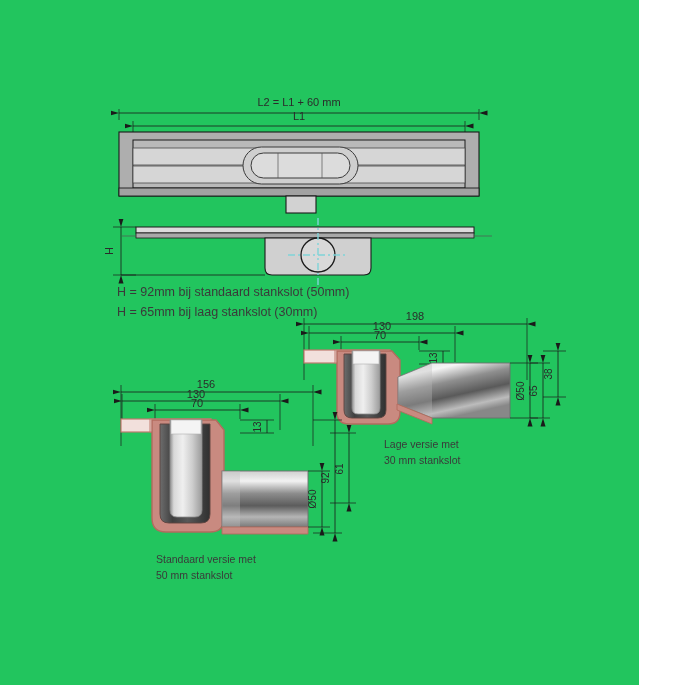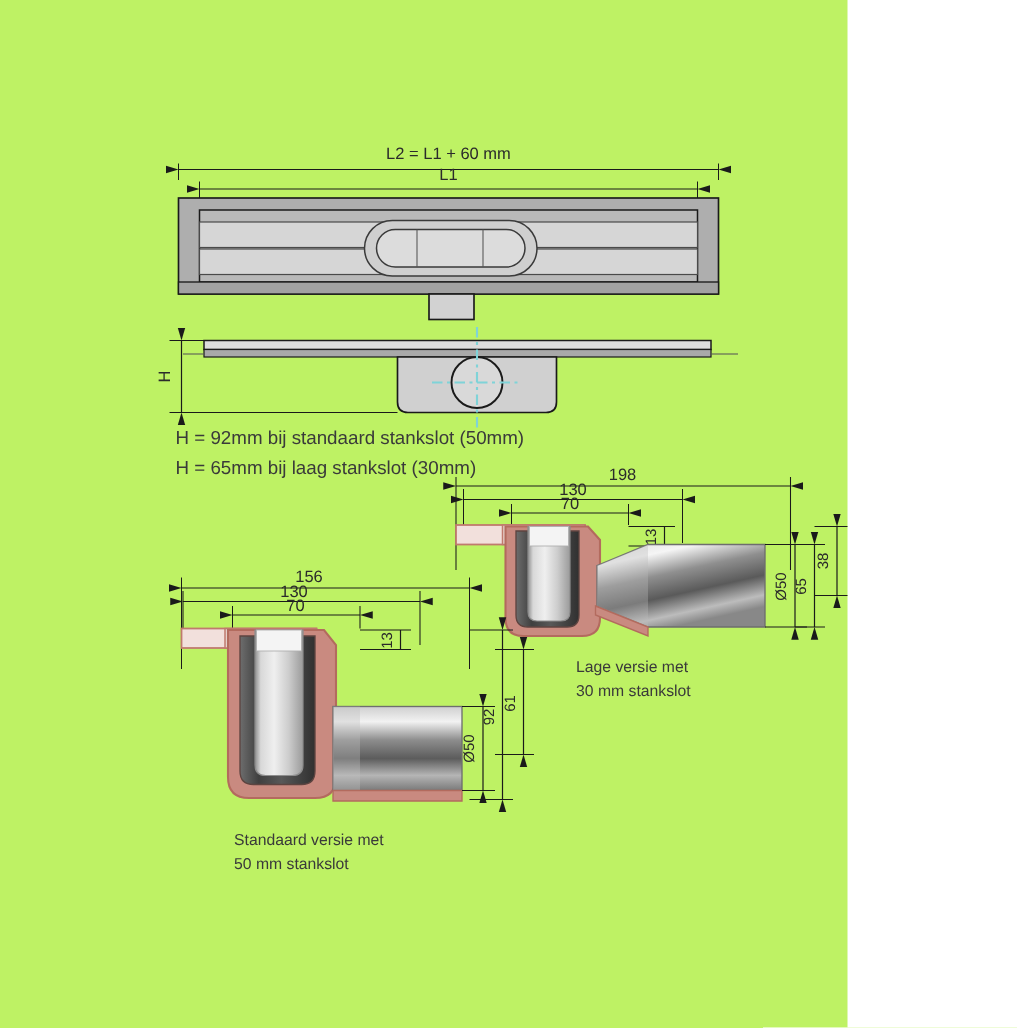--- a/index.html
+++ b/index.html
@@ -6,23 +6,23 @@
   html, body {
     margin: 0;
     padding: 0;
     background: #ffffff;
   }
   body {
     font-family: "Liberation Sans", sans-serif;
   }
   #sheet {
     position: relative;
-    width: 565px;
+    width: 639px;
     height: 685px;
-    background: #bef264;
+    background: #22c55e;
     overflow: hidden;
   }
   #sheet svg {
     display: block;
   }
   text {
     font-family: "Liberation Sans", sans-serif;
     fill: #2b2b2b;
   }
   .dimtxt {

